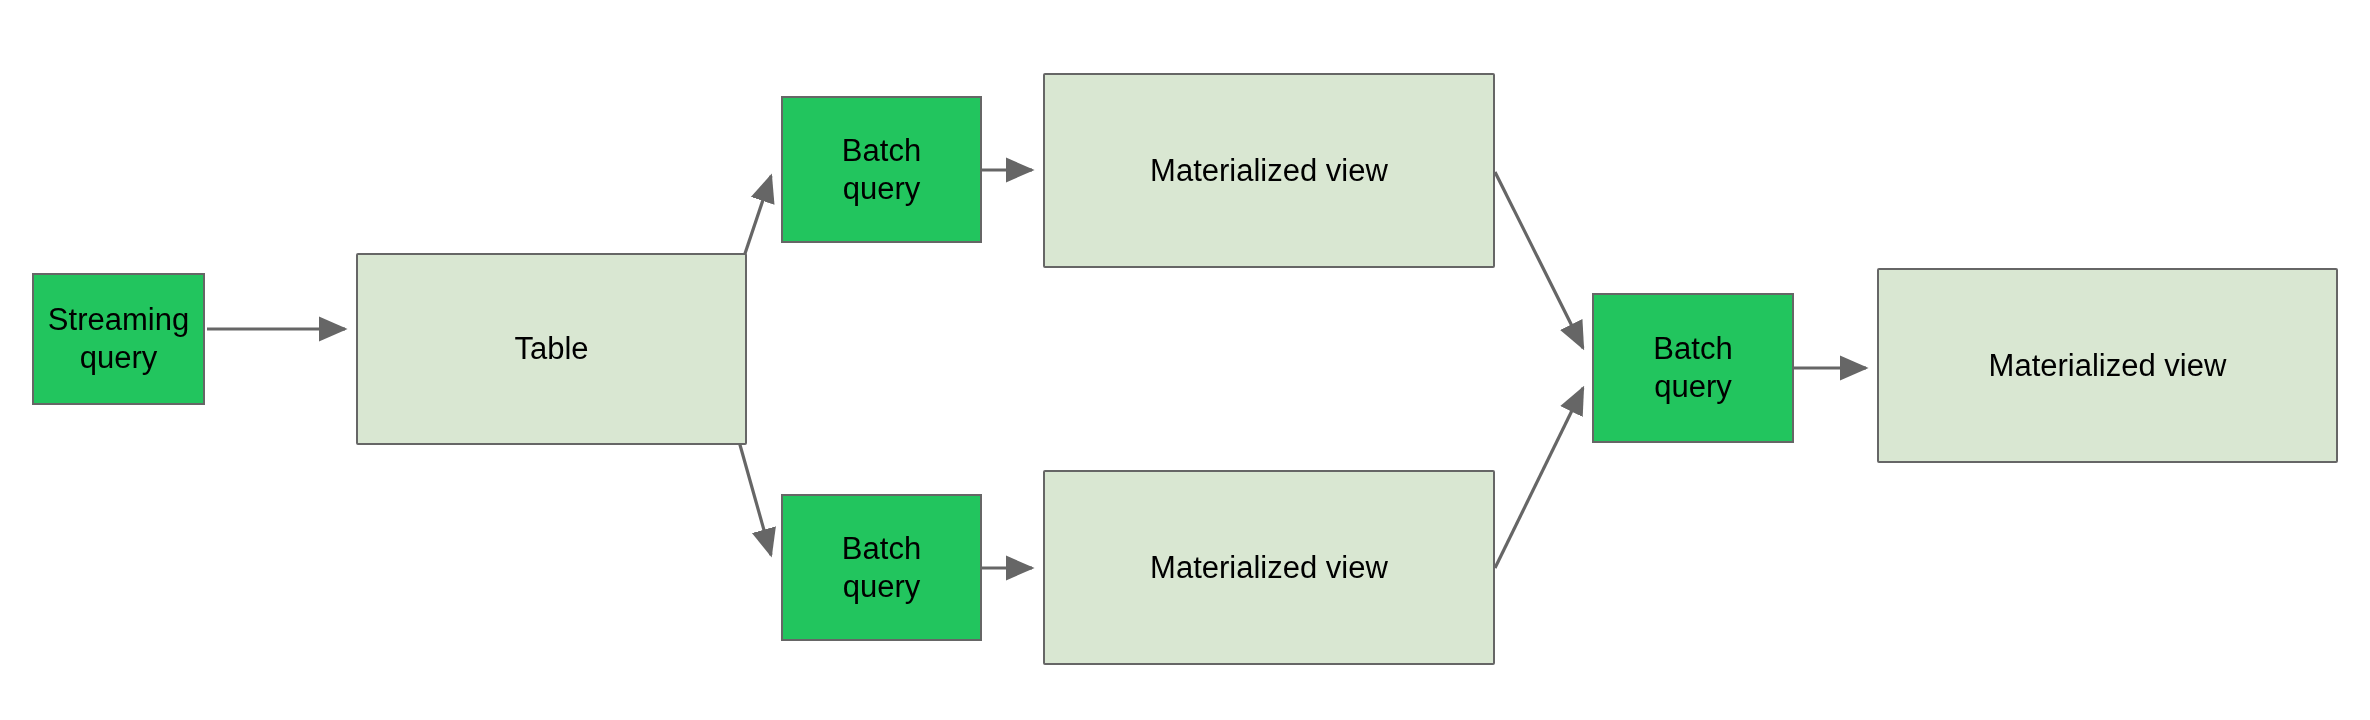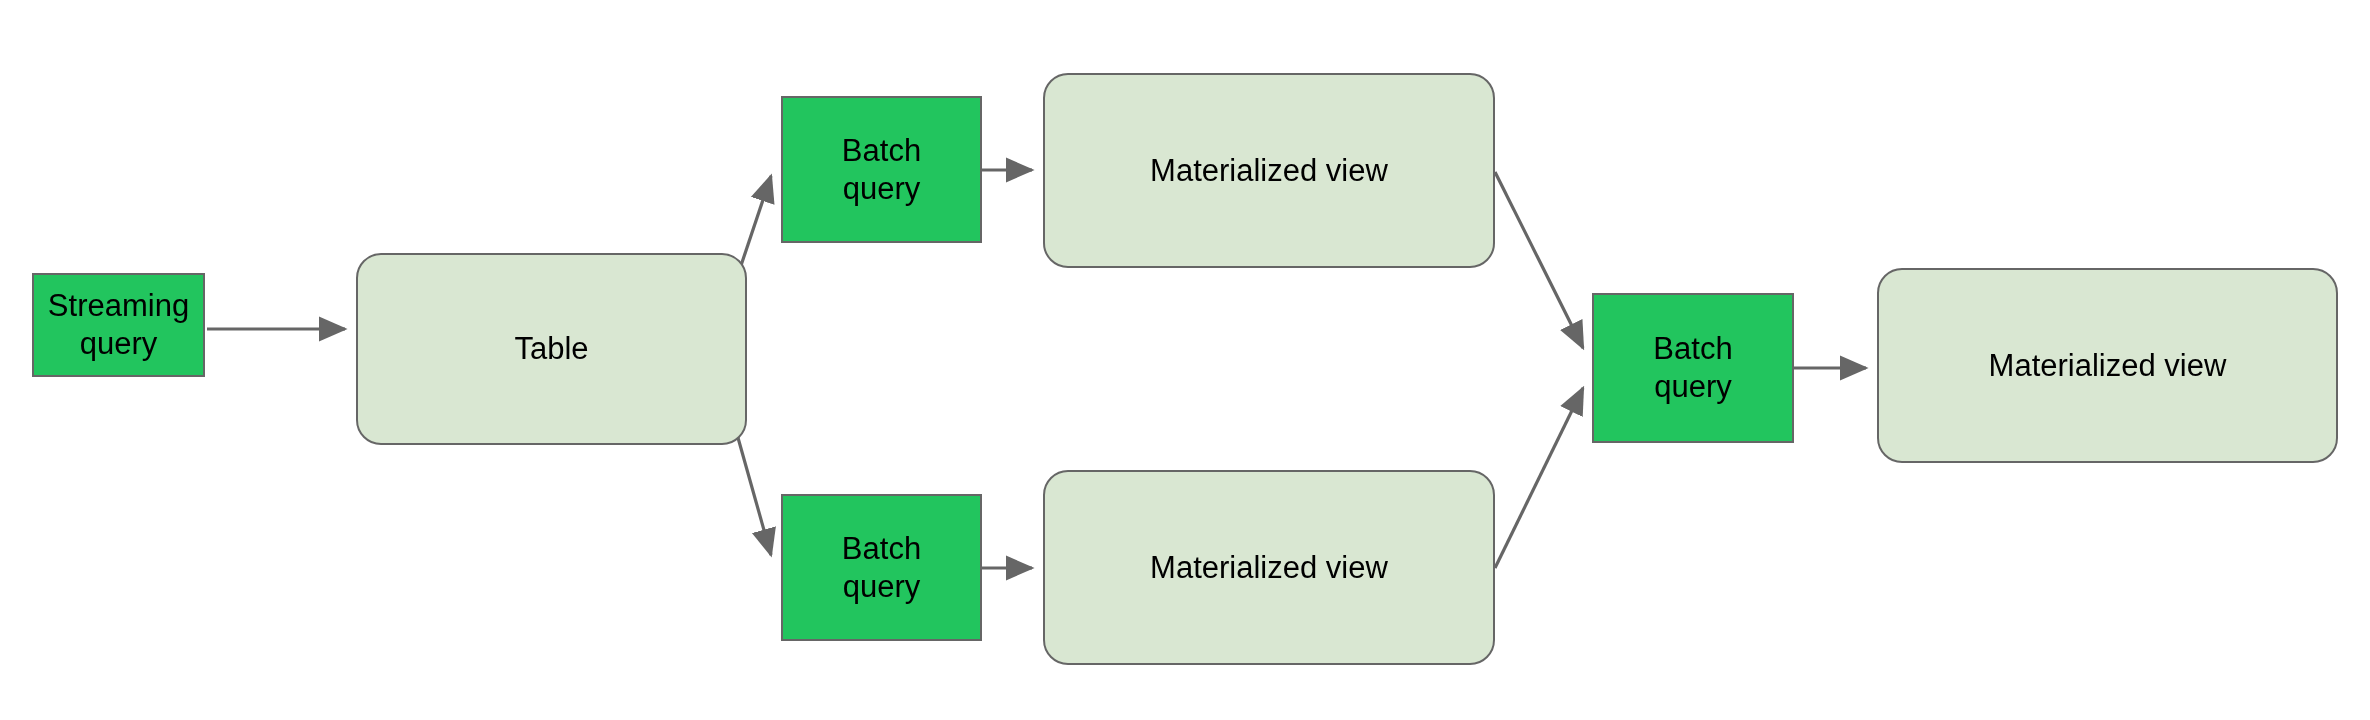--- a/index.html
+++ b/index.html
@@ -46,21 +46,21 @@
   }
   .n-query {
     background: #22c55e;
     border-color: #666666;
     border-radius: 0;
     font-size: 31px;
   }
   .n-store {
     background: #d9e7d2;
     border-color: #666666;
-    border-radius: 25px;
+    border-radius: 2px;
     font-size: 31px;
   }
 </style>
 </head>
 <body>
 
 <div id="canvas">
 
   <svg id="edge-layer" viewBox="0 0 2370 720" width="2370" height="720" xmlns="http://www.w3.org/2000/svg">
     <defs>
@@ -74,21 +74,21 @@
         <path d="M 713 349 L 771 555"></path>
         <path d="M 982 170 L 1032 170"></path>
         <path d="M 982 568 L 1032 568"></path>
         <path d="M 1495 172 L 1583 348"></path>
         <path d="M 1495 568 L 1583 388"></path>
         <path d="M 1794 368 L 1866 368"></path>
       </g>
   </svg>
 
   <div id="nodes">
-      <div class="node n-query" style="left: 32px; top: 273px; width: 173px; height: 104px;">
+      <div class="node n-query" style="left: 32px; top: 273px; width: 173px; height: 132px;">
         <span class="node-label">Streaming
 query</span>
       </div>
       <div class="node n-store" style="left: 356px; top: 253px; width: 391px; height: 192px; justify-content: center;">
         <span class="node-label">Table</span>
       </div>
       <div class="node n-query" style="left: 781px; top: 96px; width: 201px; height: 147px;">
         <span class="node-label">Batch
 query</span>
       </div>

